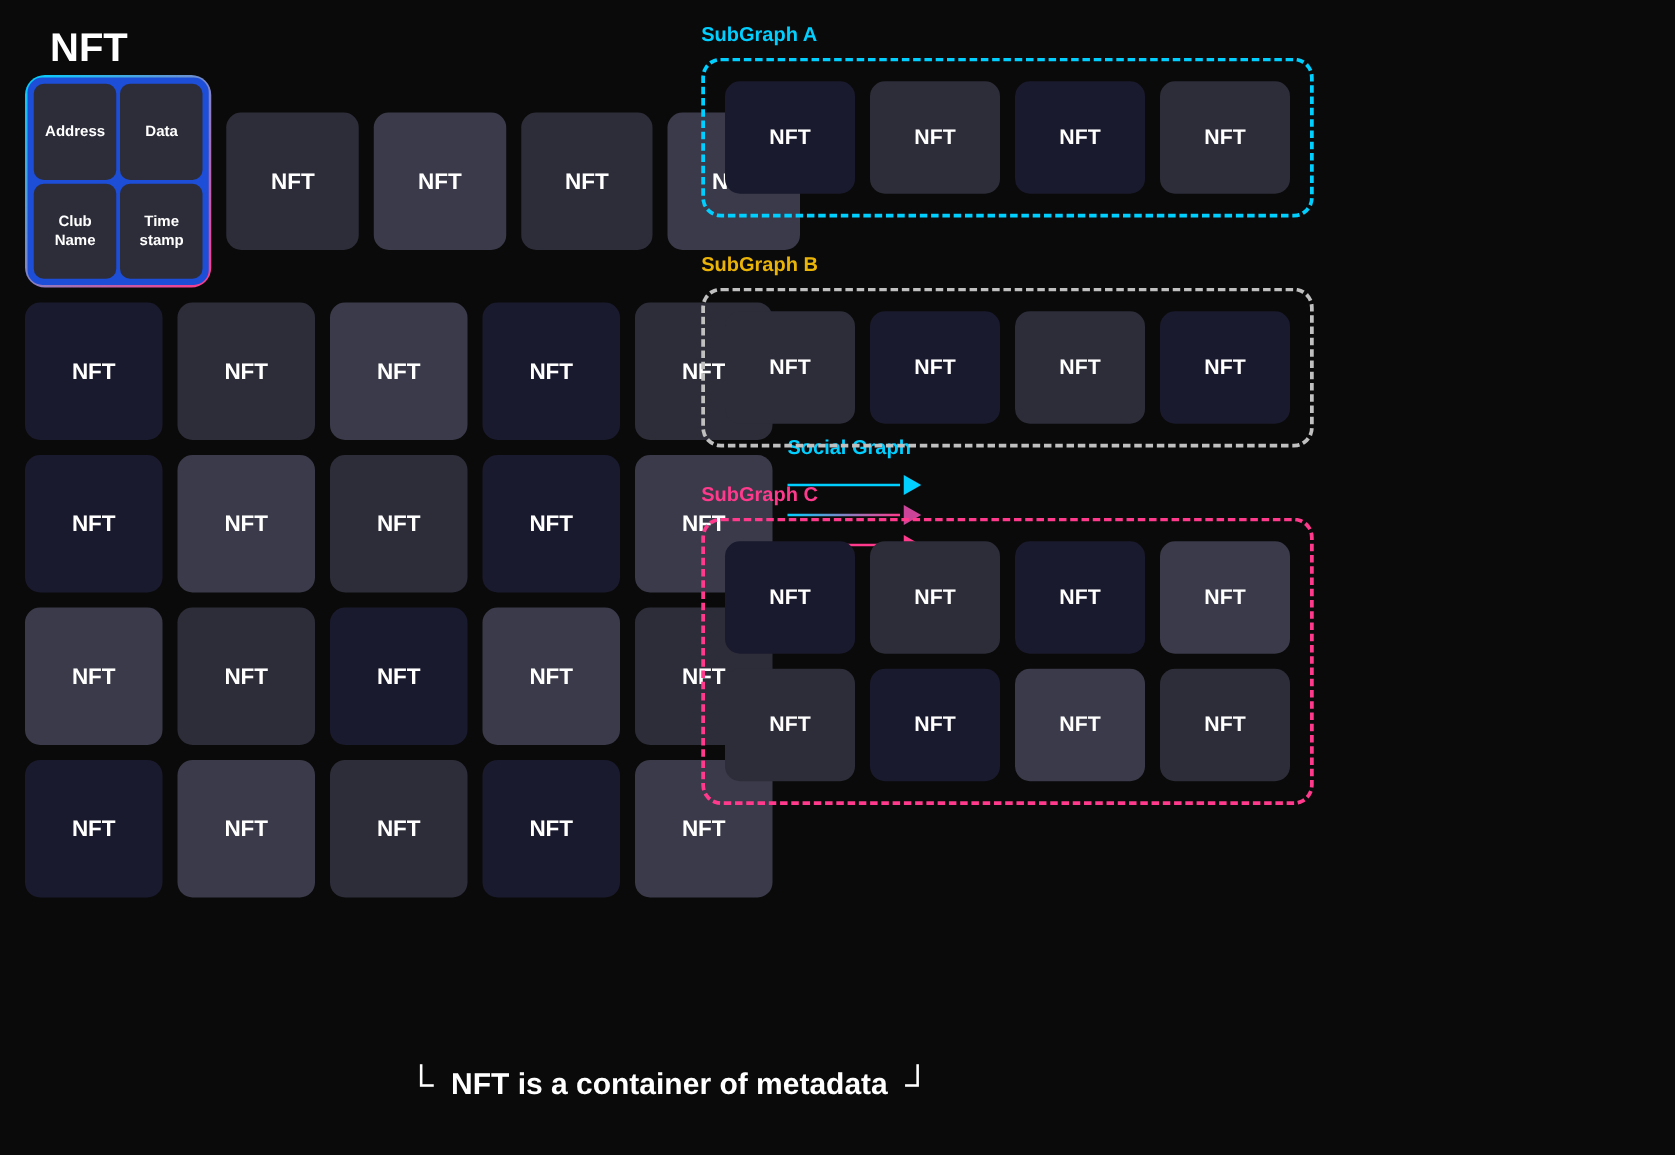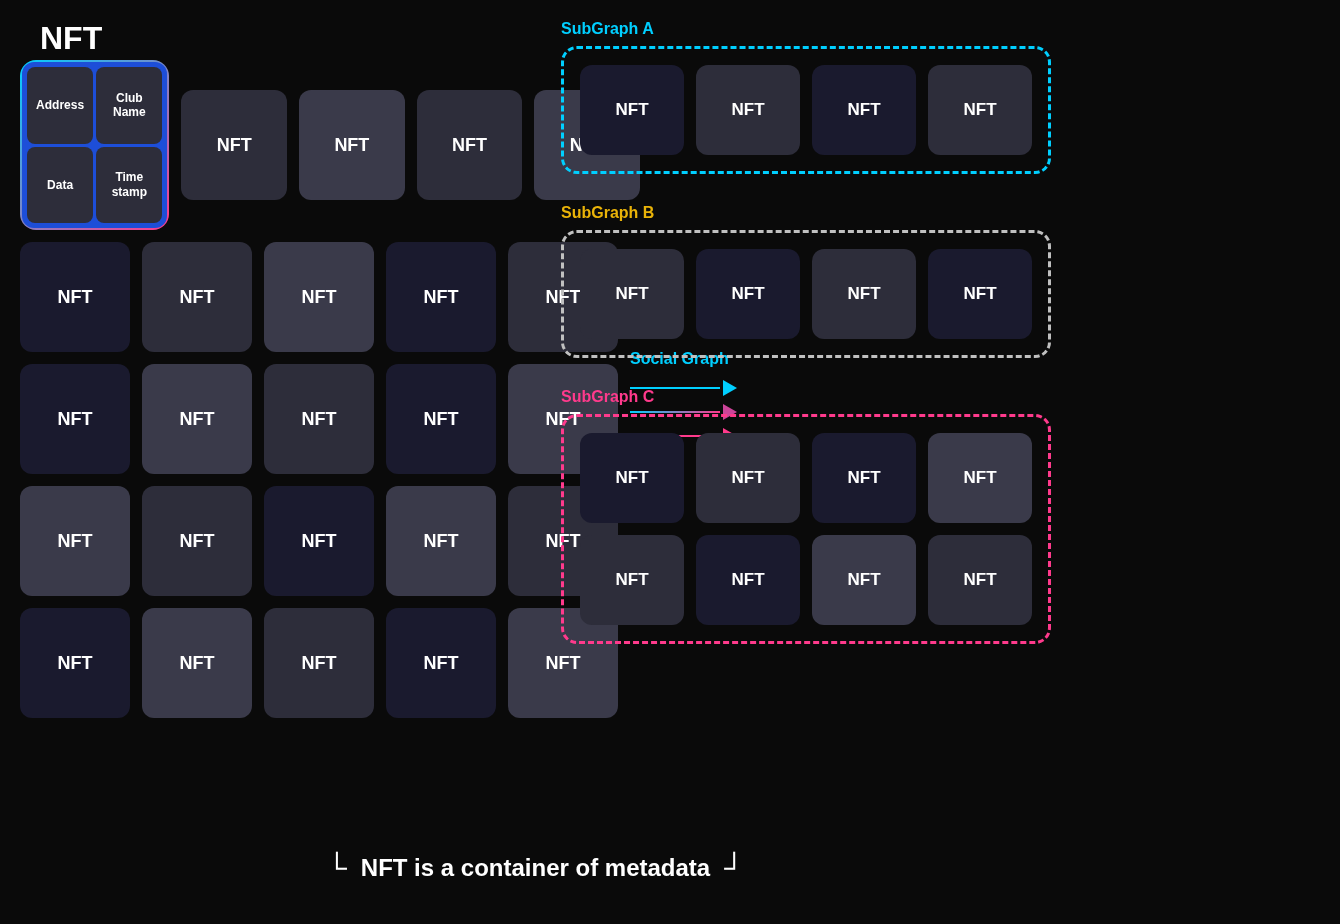--- a/index.html
+++ b/index.html
@@ -235,22 +235,22 @@
 <div class="main-container">
 
   <div class="nft-main-title">NFT</div>
 
   <div class="left-section">
 
     <div class="nft-grid-row">
 
       <div class="nft-meta-card nft-tall">
         <div class="meta-cell">Address</div>
+        <div class="meta-cell">Data</div>
         <div class="meta-cell">Club<br>Name</div>
-        <div class="meta-cell">Data</div>
         <div class="meta-cell">Time<br>stamp</div>
       </div>
 
       <div class="nft-card nft-card-medium nft-small">NFT</div>
       <div class="nft-card nft-card-light nft-small">NFT</div>
       <div class="nft-card nft-card-medium nft-small">NFT</div>
       <div class="nft-card nft-card-light nft-small">NFT</div>
     </div>
 
     <div class="nft-grid-row">

